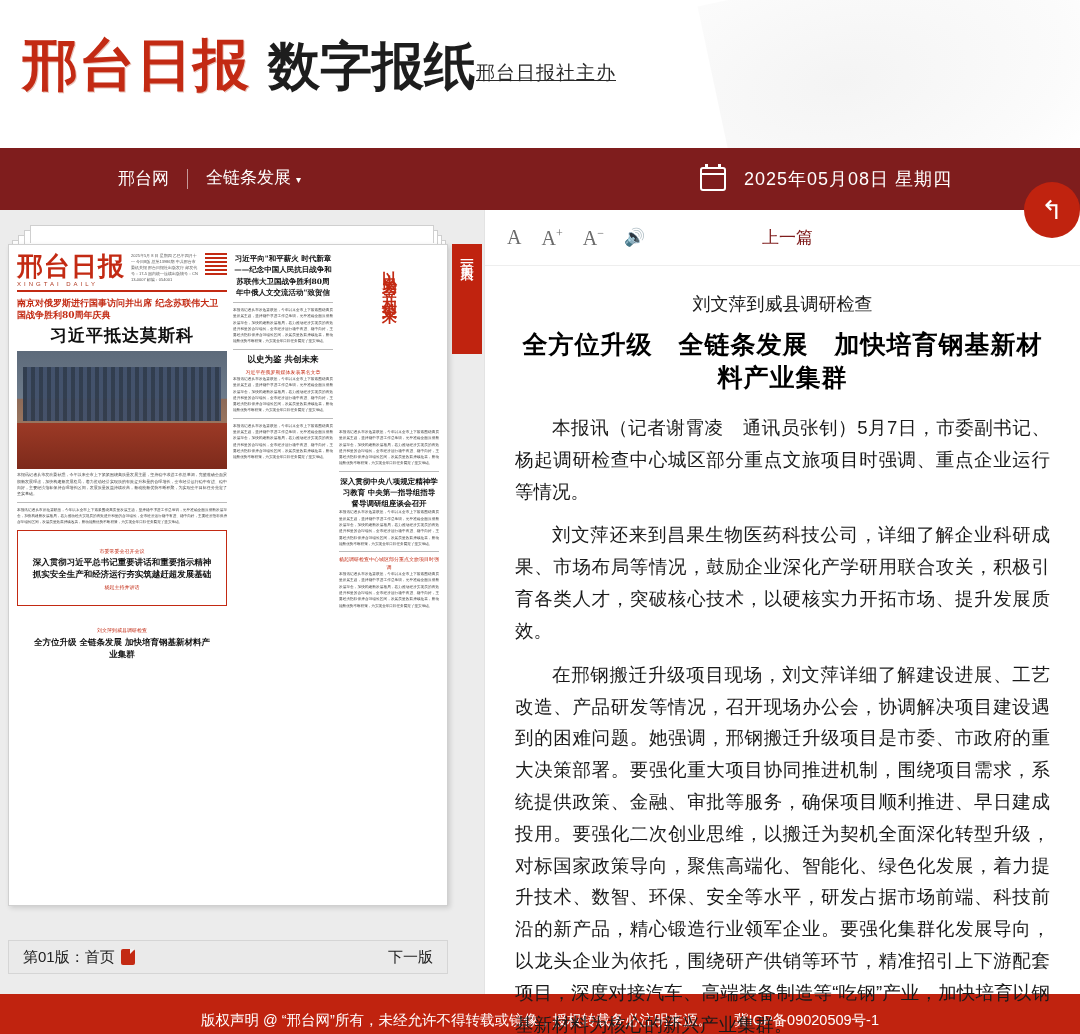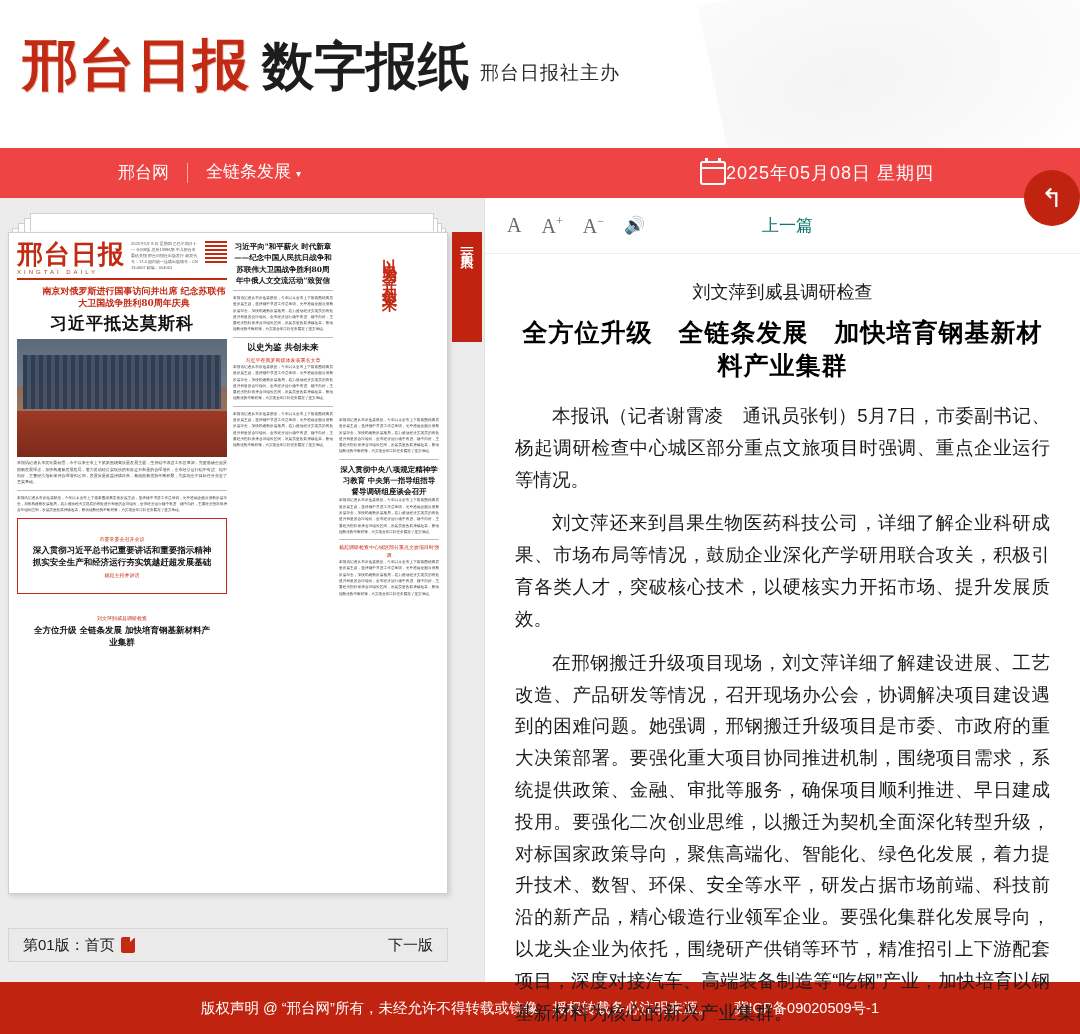--- a/index.html
+++ b/index.html
@@ -41,34 +41,35 @@
     letter-spacing: 1px;
     line-height: 1;
     text-shadow: 1px 1px 0 #e8c4bb;
   }
   .logo-black {
     font-family: "DejaVu Serif", serif;
     font-weight: bold;
     font-size: 52px;
     color: #1d1d1d;
     line-height: 1;
-    margin-left: 12px;
+    margin-left: 18px;
   }
   .logo-sub {
     font-size: 19px;
     color: #2b2b2b;
-    margin-left: 10px;
+    margin-left: 0;
     padding-bottom: 6px;
     letter-spacing: 1px;
+    text-decoration: underline;
   }
 
   
   .navbar {
-    height: 50px;
-    background: #ef4444;
+    height: 62px;
+    background: #7f1d1d;
     display: flex;
     align-items: center;
     color: #fff;
     position: relative;
   }
   .nav-left { display: flex; align-items: center; padding-left: 100px; }
   .nav-item {
     font-size: 17px;
     color: #ffffff;
     padding: 0 18px;
@@ -78,20 +79,21 @@
   .nav-divider {
     width: 1px; height: 20px;
     background: rgba(255,255,255,0.55);
   }
   .nav-caret { font-size: 10px; margin-left: 5px; }
   .nav-date-wrap {
     position: absolute;
     left: 700px;
     display: flex;
     align-items: center;
+    gap: 18px;
   }
   .cal-icon {
     width: 26px; height: 24px;
     border: 2px solid #ffffff;
     border-radius: 3px;
     position: relative;
   }
   .cal-icon::before {
     content: "";
     position: absolute;
@@ -162,23 +164,22 @@
   .pp-logo-en { font-size: 6px; color: #b03a22; letter-spacing: 3px; margin-top: 2px;}
   .pp-masthead {
     display: flex; align-items: flex-start; gap: 6px;
     border-bottom: 2px solid #c32a13;
     padding-bottom: 3px;
   }
   .pp-meta { font-size: 4px; color: #555; line-height: 1.5; flex: 1; }
   .pp-qr { width: 22px; height: 22px; background: repeating-linear-gradient(0deg,#c32a13 0 2px,#fff 2px 4px); }
   .pp-head-red {
     color: #c32a13; font-weight: bold; font-size: 9px;
-    text-align: center; line-height: 1.35; margin-top: 5px;
-    font-family: "DejaVu Serif", serif;
-    margin-left: 24px;
+    text-align: left; line-height: 1.35; margin-top: 5px;
+    font-family: "DejaVu Serif", serif;
   }
   .pp-head-big {
     color: #111; font-weight: bold; font-size: 17px;
     text-align: center; letter-spacing: 1px; margin: 3px 0 4px;
     font-family: "DejaVu Serif", serif;
   }
   .pp-photo {
     height: 118px;
     background:
       linear-gradient(180deg,#5d6a7a 0%, #6d7b8b 40%, #8d6a58 41%, #b08a6c 100%);
@@ -286,21 +287,21 @@
     font-size: 20px;
     margin-right: 20px;
     cursor: pointer;
     font-family: "Liberation Serif", serif;
   }
   .tb-btn sup { font-size: 12px; }
   .tb-speaker { font-size: 17px; color: #5f5f5f; cursor: pointer; }
   .tb-prev {
     position: absolute;
     left: 50%; transform: translateX(-40%);
-    font-size: 17px; color: #0f766e; cursor: pointer;
+    font-size: 17px; color: #7f1d1d; cursor: pointer;
   }
   .back-circle {
     position: absolute;
     right: 0; top: -28px;
     width: 56px; height: 56px;
     border-radius: 50%;
     background: #c0230f;
     color: #fff;
     font-size: 26px;
     display: flex; align-items: center; justify-content: center;

